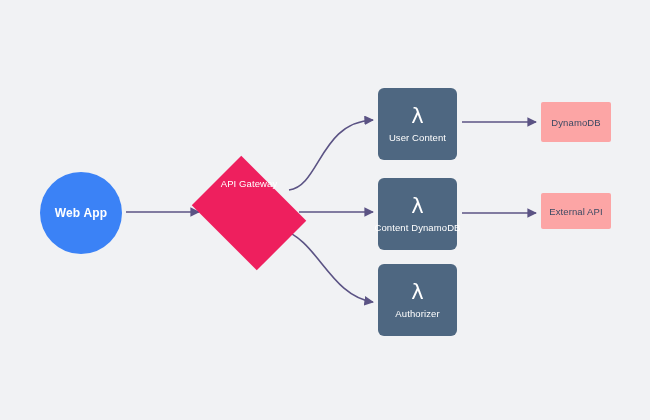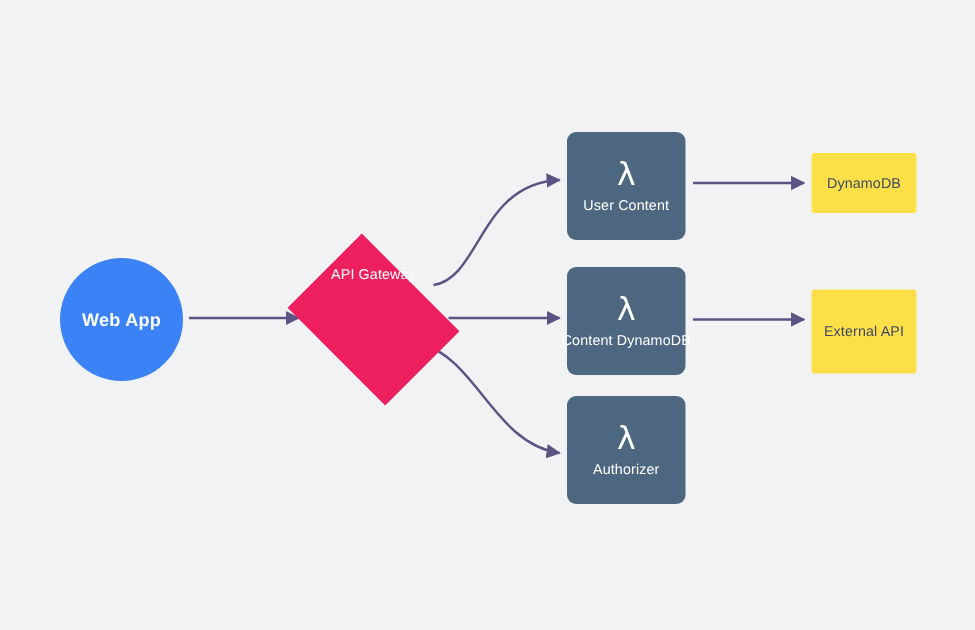--- a/index.html
+++ b/index.html
@@ -79,21 +79,21 @@
     font-family: "DejaVu Sans", sans-serif;
     margin-bottom: 5px;
   }
   .node-lambda .node-label {
     color: #ffffff;
     font-size: 9.5px;
     letter-spacing: 0.1px;
     white-space: nowrap;
   }
   .node-store {
-    background: #fde047;
+    background: #fca5a5;
     border-radius: 2px;
   }
   .node-store .node-label {
     color: #3c4a63;
     font-size: 9.5px;
     letter-spacing: 0.1px;
     white-space: nowrap;
   }
 </style>
 </head>
@@ -145,17 +145,17 @@
 
   <div class="node node-lambda" style="left:378px; top:264px; width:79px; height:72px;">
     <span class="lambda-glyph">λ</span>
     <span class="node-label">Authorizer</span>
   </div>
 
   <div class="node node-store" style="left:541px; top:102px; width:70px; height:40px;">
     <span class="node-label">DynamoDB</span>
   </div>
 
-  <div class="node node-store" style="left:541px; top:193px; width:70px; height:56px;justify-content:center;">
+  <div class="node node-store" style="left:541px; top:193px; width:70px; height:36px;justify-content:center;">
     <span class="node-label">External API</span>
   </div>
 
 </div>
 
 </body></html>

